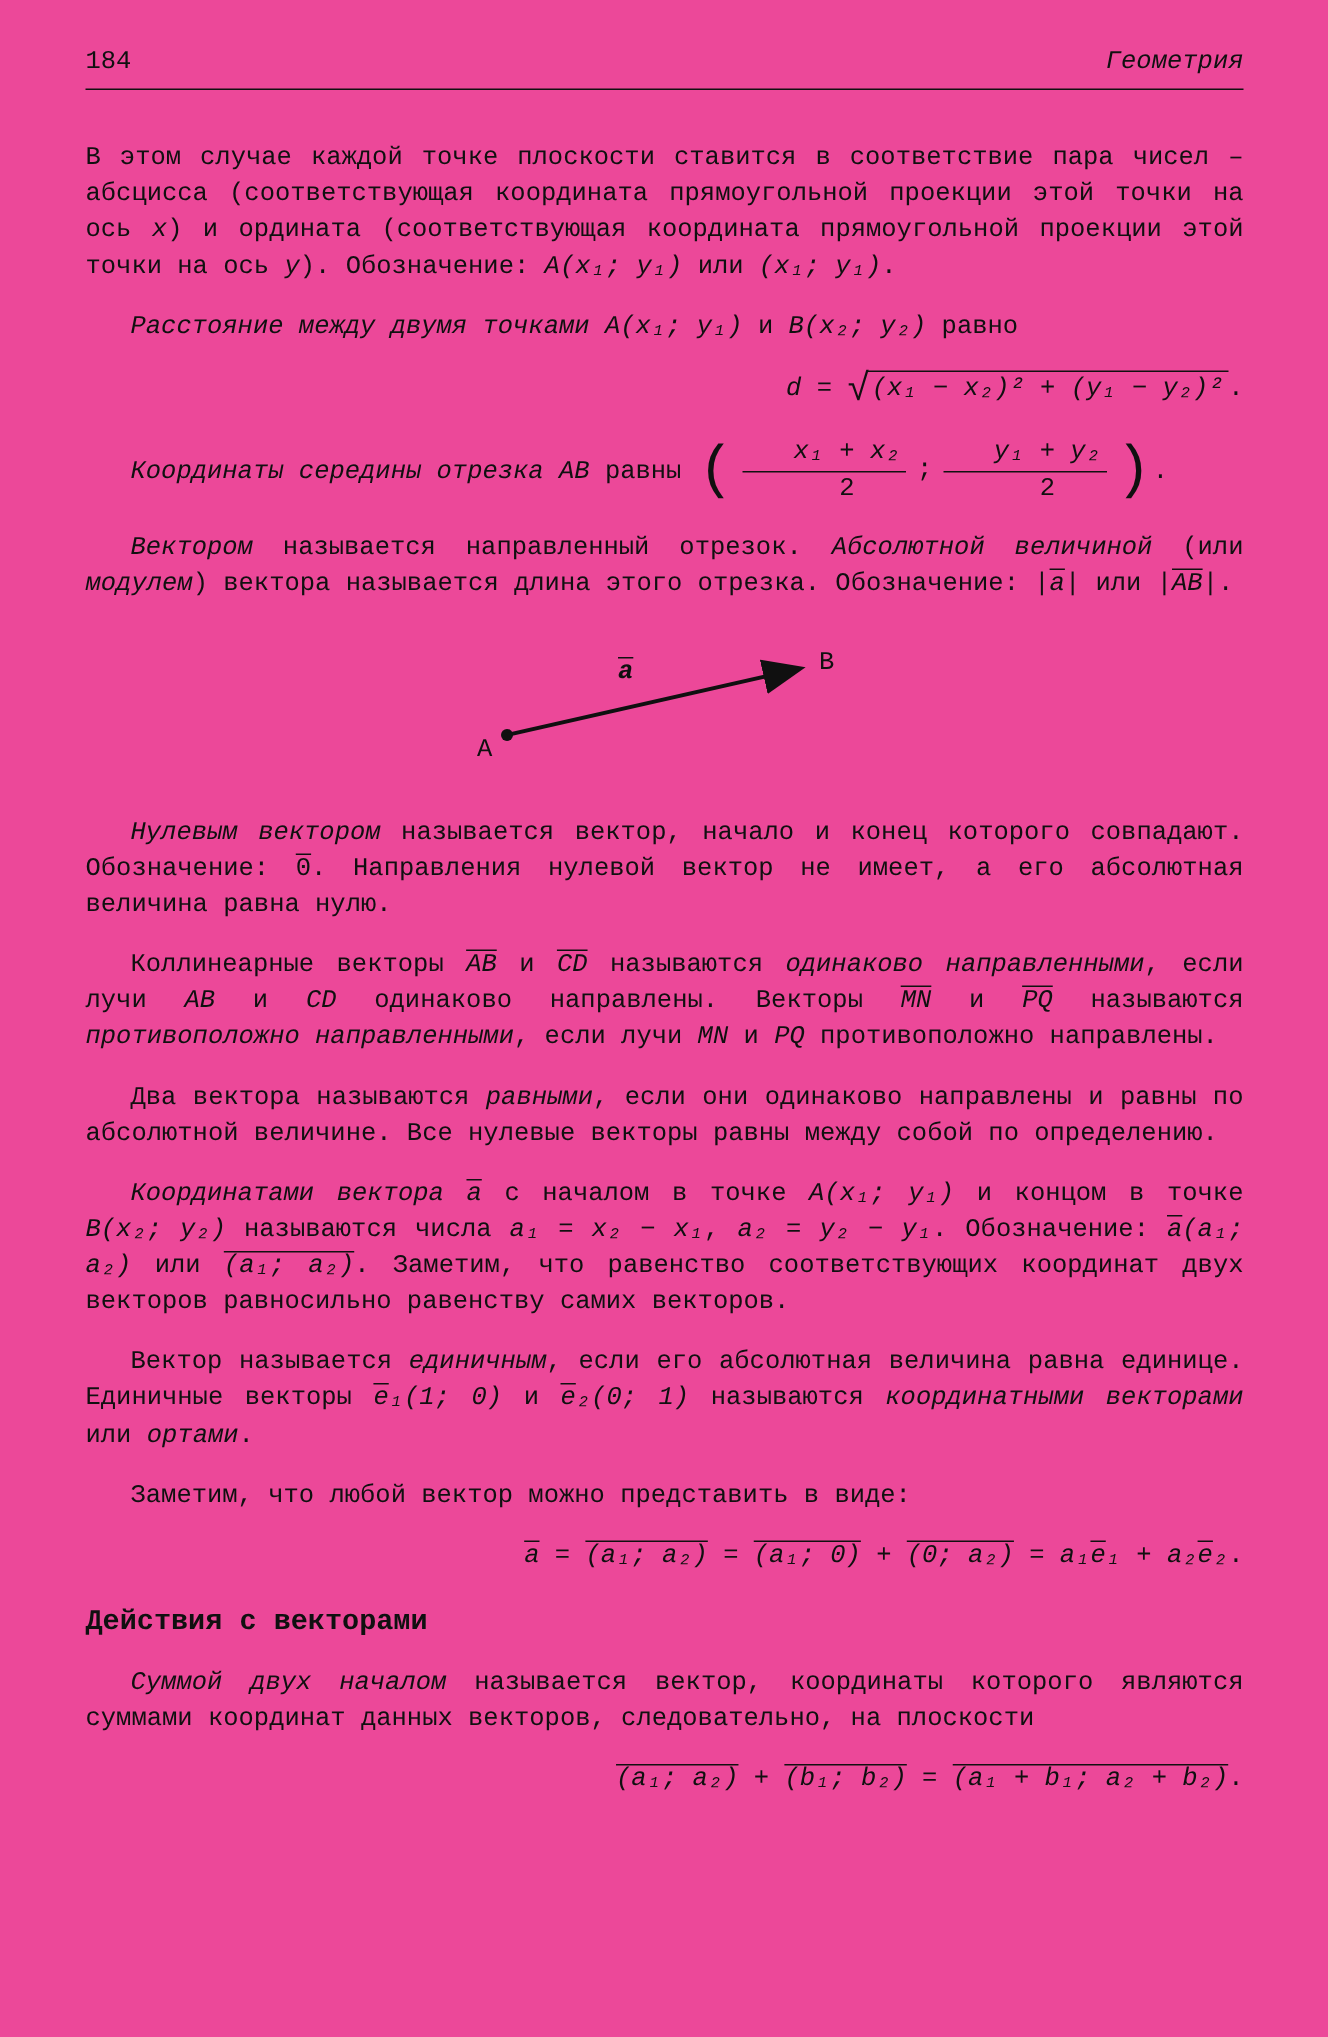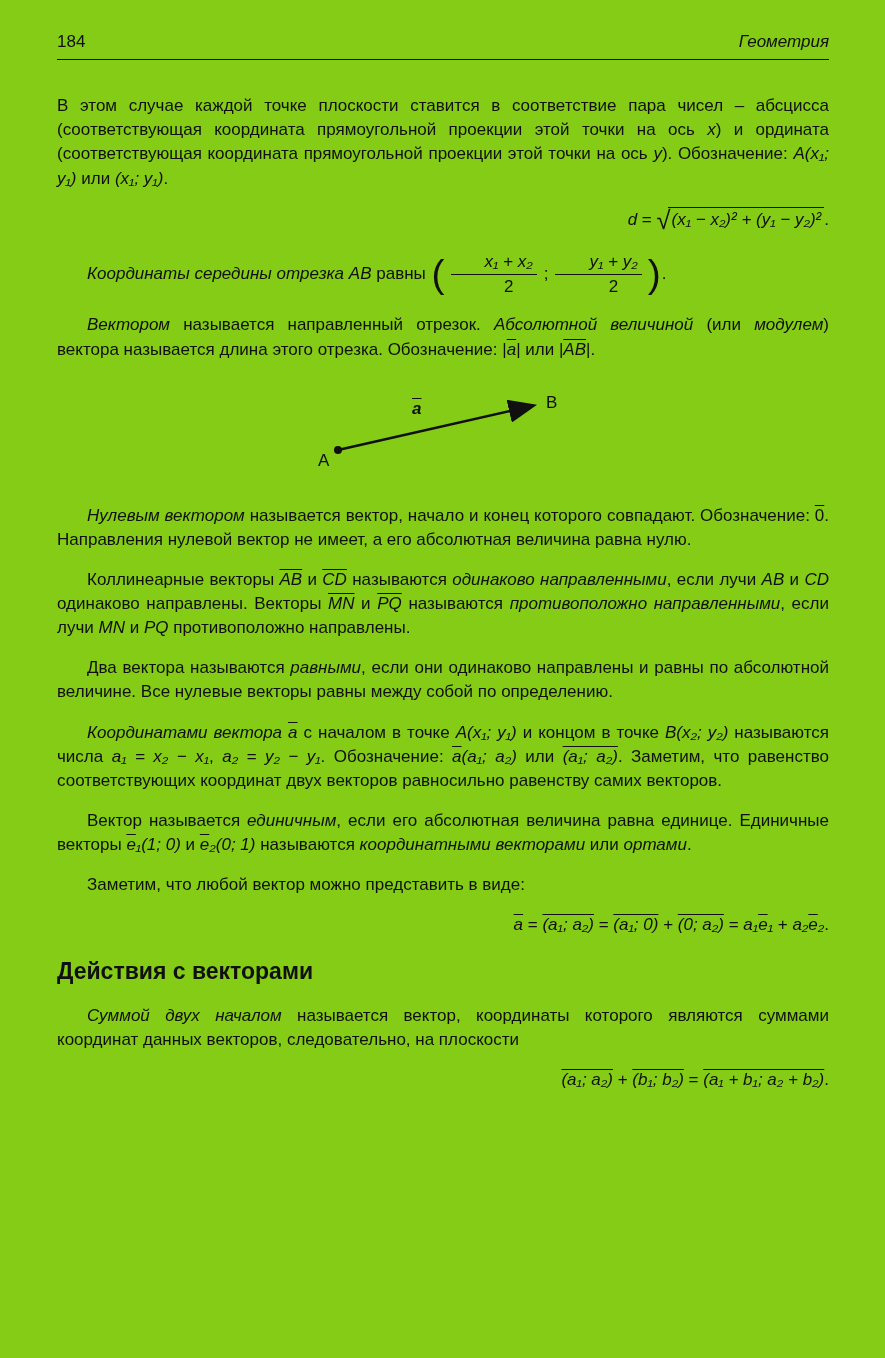--- a/index.html
+++ b/index.html
@@ -1,23 +1,23 @@
 <!DOCTYPE html>
 <html><head>
 <meta charset="utf-8">
 <style>
   html, body { margin: 0; padding: 0; background: #ffffff; }
   .page {
     position: relative;
     width: 885px;
     height: 1358px;
     box-sizing: border-box;
-    background: #84cc16;
+    background: #ec4899;
     color: #101010;
-    font-family: Liberation Sans, sans-serif;
+    font-family: Liberation Mono, monospace;
     font-size: 17px;
     line-height: 1.42;
     padding: 30px 56px 24px 57px;
     overflow: hidden;
   }
   .header {
     display: flex;
     justify-content: space-between;
     align-items: baseline;
     border-bottom: 1.5px solid #101010;
@@ -91,37 +91,38 @@
     position: absolute;
     font-size: 17px;
     line-height: 1;
   }
   .label-a  { left: 6px;  top: 64px; }
   .label-b  { left: 234px; top: 6px; }
   .label-vec { left: 100px; top: 12px; font-weight: 600; }
 
   .section-heading {
     font-weight: bold;
-    font-size: 23px;
+    font-size: 19px;
     margin: 4px 0 16px 0;
     text-align: left;
   }
 </style>
 </head>
 <body>
 
 <div class="page">
 
   <div class="header">
     <span class="page-num">184</span>
     <span class="running-title">Геометрия</span>
   </div>
 
   <p class="para no-indent"><span><span>В этом случае каждой точке плоскости ставится в соответствие пара чисел – абсцисса (соответствующая координата прямоугольной проекции этой точки на ось </span><span class="it">x</span><span>) и ордината (соответствующая координата прямоугольной проекции этой точки на ось </span><span class="it">y</span><span>). Обозначение: </span><span class="it">A(x₁; y₁)</span><span> или </span><span class="it">(x₁; y₁)</span><span>.</span></span></p>
 
+  <p class="para"><span><span class="it">Расстояние между двумя точками </span><span class="it">A(x₁; y₁)</span><span> и </span><span class="it">B(x₂; y₂)</span><span> равно</span></span></p>
 
   <div class="formula"><span class="it">d</span><span> = </span><span class="radical">√</span><span class="radicand it">(x₁ − x₂)² + (y₁ − y₂)²</span><span>.</span></div>
 
   <p class="para"><span><span class="it">Координаты середины отрезка </span><span class="it">AB</span><span> равны </span></span><span class="bigp">(</span><span class="frac"><span class="num it">x₁ + x₂</span><span class="den">2</span></span><span class="frac-sep">;</span><span class="frac"><span class="num it">y₁ + y₂</span><span class="den">2</span></span><span class="bigp">)</span><span>.</span></p>
 
   <p class="para"><span><span class="it">Вектором</span><span>  называется направленный отрезок. </span><span class="it">Абсолютной величиной</span><span> (или </span><span class="it">модулем</span><span>) вектора называется длина этого отрезка. Обозначение: </span><span>|</span><span class="it ovl">a</span><span>|</span><span> или </span><span>|</span><span class="it ovl">AB</span><span>|.</span></span></p>
 
   <div class="figure">
     <svg width="262" height="86" viewBox="0 0 262 86">
       <defs>

